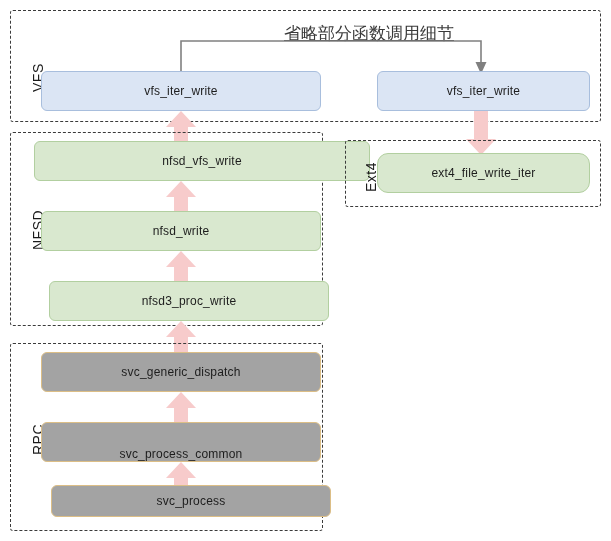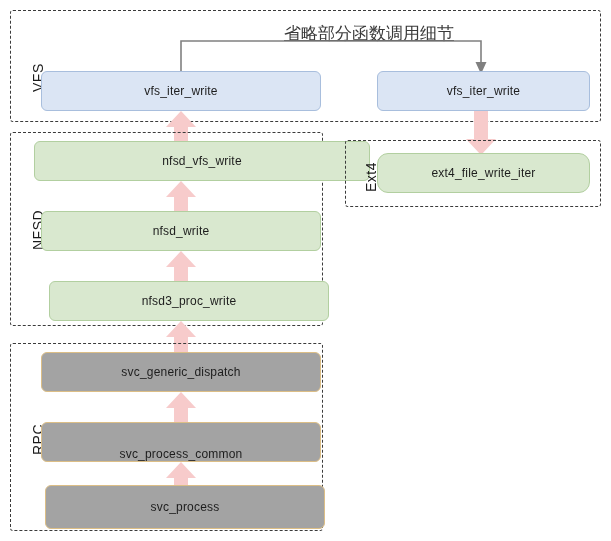--- a/index.html
+++ b/index.html
@@ -151,17 +151,17 @@
   </svg>
 
   <div class="node orange" style="left:41px; top:422px; width:280px; height:40px;align-items:flex-end;">
     <span>svc_process_common</span>
   </div>
 
   <svg class="arrow-up" style="left:165px; top:462px; width:32px; height:30px;">
     <polygon points="16,0 31,16 23,16 23,30 9,30 9,16 1,16" fill="#f7cbcb"></polygon>
   </svg>
 
-  <div class="node orange" style="left:45px; top:485px; width:280px; height:44px;">
+  <div class="node orange" style="left:51px; top:485px; width:280px; height:32px;">
     <span>svc_process</span>
   </div>
 
 </div>
 
 </body></html>

